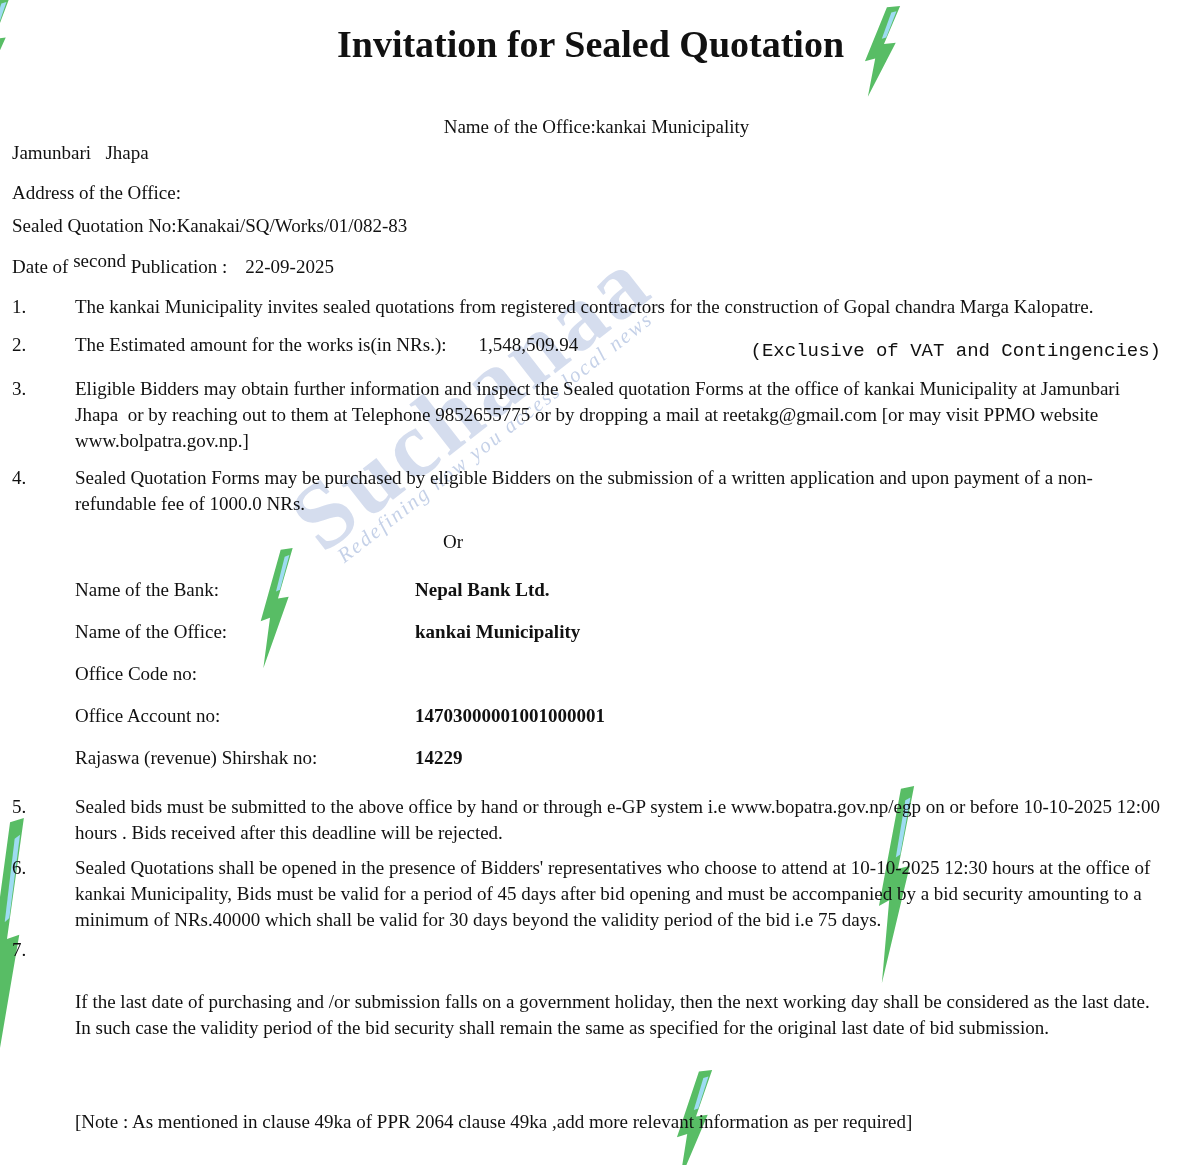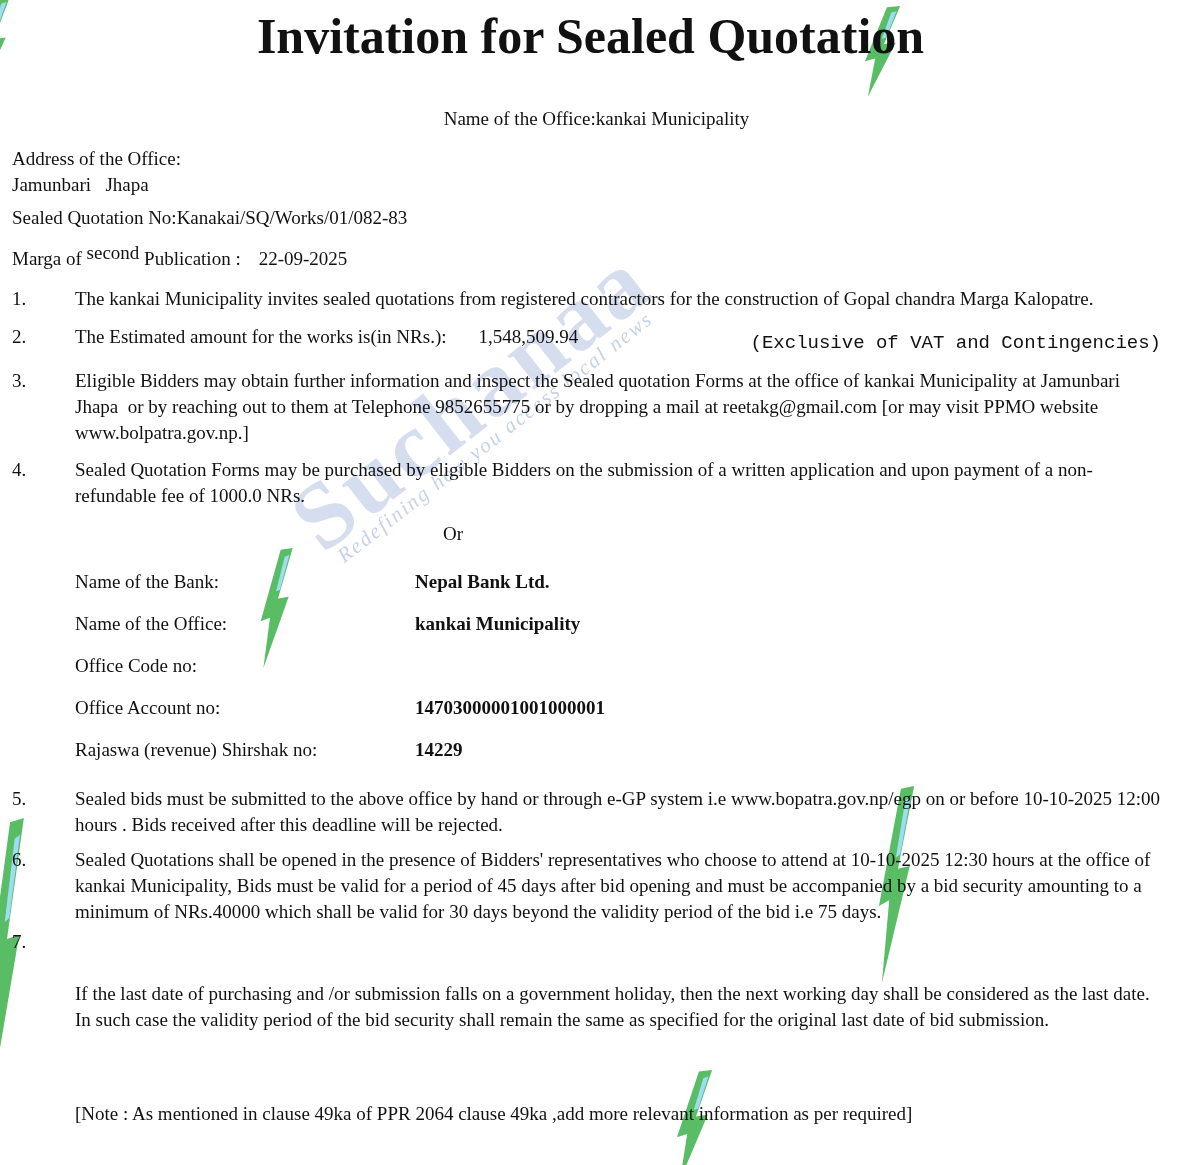--- a/index.html
+++ b/index.html
@@ -61,24 +61,24 @@
   .s2 { left: 258px;  top: 548px;  width: 40px; height: 122px; }
   .s3 { left: -16px;  top: 818px;  width: 46px; height: 292px; }
   .s4 { left: 876px;  top: 786px;  width: 44px; height: 200px; }
   .s5 { left: 674px;  top: 1070px; width: 44px; height: 112px; }
   .s6 { left: -28px;  top: -4px;   width: 44px; height: 104px; }
 
   
   .content { position: relative; z-index: 1; }
 
   .title {
-    margin: 0;
+    margin: 8px;
     padding-top: 12px;
     text-align: center;
-    font-size: 50px;
+    font-size: 38px;
     line-height: 48px;
     font-weight: bold;
   }
 
   .line { margin: 0 0 0 12px; white-space: pre-wrap; }
   .office-line { margin-top: 46px; text-align: center; }
   .addr-label  { margin-top: 14px; }
   .addr-value  { margin-top: 0; }
   .quot-line   { margin-top: 7px; }
   .date-line   { margin-top: 15px; }
@@ -150,26 +150,26 @@
       <polygon class="b" points="40,10 47,8 33,48 27,50"></polygon>
     </svg>
   </div>
 
   <div class="content">
 
     <h1 class="title">Invitation for Sealed Quotation</h1>
 
     <p class="line office-line"><span>Name of the Office:</span><span>kankai Municipality</span></p>
 
+    <p class="line addr-value">Jamunbari   Jhapa</p>
     <p class="line addr-label">Address of the Office:</p>
-    <p class="line addr-value">Jamunbari   Jhapa</p>
 
     <p class="line quot-line"><span>Sealed Quotation No:</span><span>Kanakai/SQ/Works/01/082-83</span></p>
 
-    <p class="line date-line"><span>Marga of </span><span class="raised-word">second</span><span> Publication :</span><span class="date-value">22-09-2025</span></p>
+    <p class="line date-line"><span>Date of </span><span class="raised-word">second</span><span> Publication :</span><span class="date-value">22-09-2025</span></p>
 
     <div class="item item-1">
       <span class="num">1.</span>
       <span class="itext">The kankai Municipality invites sealed quotations from registered contractors for the construction of Gopal chandra Marga Kalopatre.</span>
     </div>
 
     <div class="item item-2">
       <span class="num">2.</span>
       <span class="itext item2-row">
         <span>The Estimated amount for the works is(in NRs.):</span>

